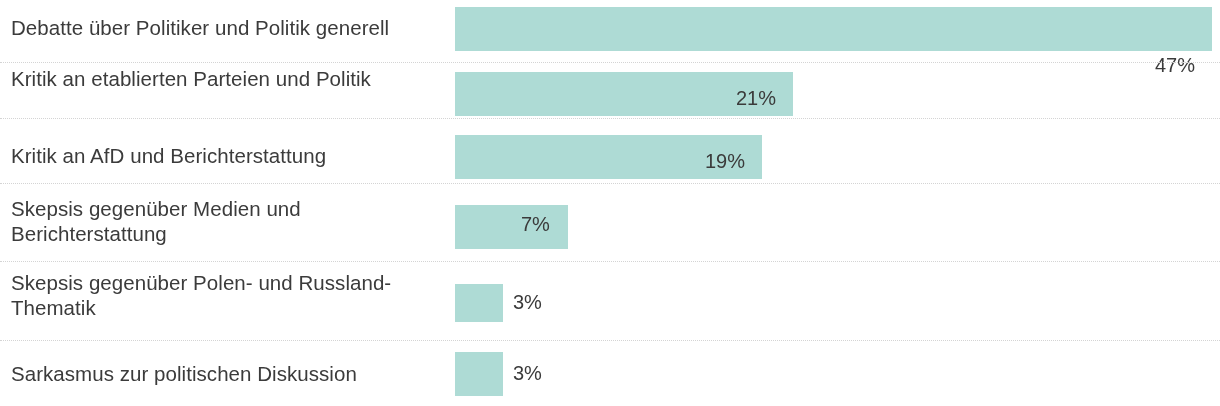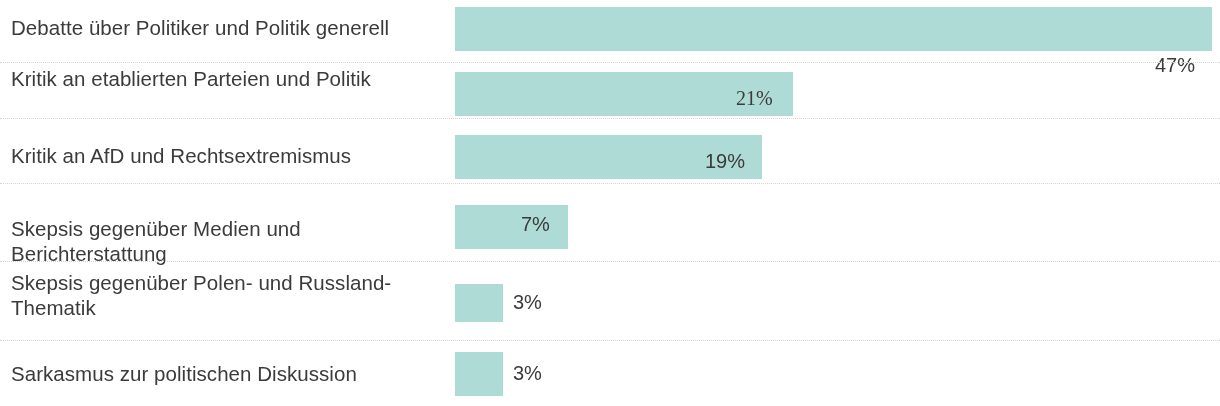--- a/index.html
+++ b/index.html
@@ -67,31 +67,31 @@
   <div id="rows-container">
       <div class="row">
         <div class="cat-label" style="top: 15px;">Debatte über Politiker und Politik generell</div>
         <div class="bar" style="top: 7px; height: 44px; width: 757px; background: rgb(174, 219, 213);"></div>
         <div class="bar-value inside" style="left: 1155px; top: 23px; margin-top: 32px;">47%</div>
         <div class="row-sep" style="top: 62px; border-top-color: rgb(212, 212, 212);"></div>
       </div>
       <div class="row">
         <div class="cat-label" style="top: 66px;">Kritik an etablierten Parteien und Politik</div>
         <div class="bar" style="top: 72px; height: 44px; width: 338px; background: rgb(174, 219, 213);"></div>
-        <div class="bar-value inside" style="left: 736px; top: 88px; font-family: Liberation Serif, serif;">21%</div>
+        <div class="bar-value inside" style="left: 736px; top: 88px;">21%</div>
         <div class="row-sep" style="top: 118px; border-top-color: rgb(212, 212, 212);"></div>
       </div>
       <div class="row">
-        <div class="cat-label" style="top: 143px;">Kritik an AfD und Rechtsextremismus</div>
+        <div class="cat-label" style="top: 143px;">Kritik an AfD und Berichterstattung</div>
         <div class="bar" style="top: 135px; height: 44px; width: 307px; background: rgb(174, 219, 213);"></div>
         <div class="bar-value inside" style="left: 705px; top: 151px;">19%</div>
         <div class="row-sep" style="top: 183px; border-top-color: rgb(212, 212, 212);"></div>
       </div>
       <div class="row">
-        <div class="cat-label" style="top: 216px;">Skepsis gegenüber Medien und
+        <div class="cat-label" style="top: 196px;">Skepsis gegenüber Medien und
 Berichterstattung</div>
         <div class="bar" style="top: 205px; height: 44px; width: 113px; background: rgb(174, 219, 213);"></div>
         <div class="bar-value inside" style="left: 521px; top: 214px;">7%</div>
         <div class="row-sep" style="top: 261px; border-top-color: rgb(212, 212, 212);"></div>
       </div>
       <div class="row">
         <div class="cat-label" style="top: 270px;">Skepsis gegenüber Polen- und Russland-
 Thematik</div>
         <div class="bar" style="top: 284px; height: 38px; width: 48px; background: rgb(174, 219, 213);"></div>
         <div class="bar-value outside" style="left: 513px; top: 292px;">3%</div>

